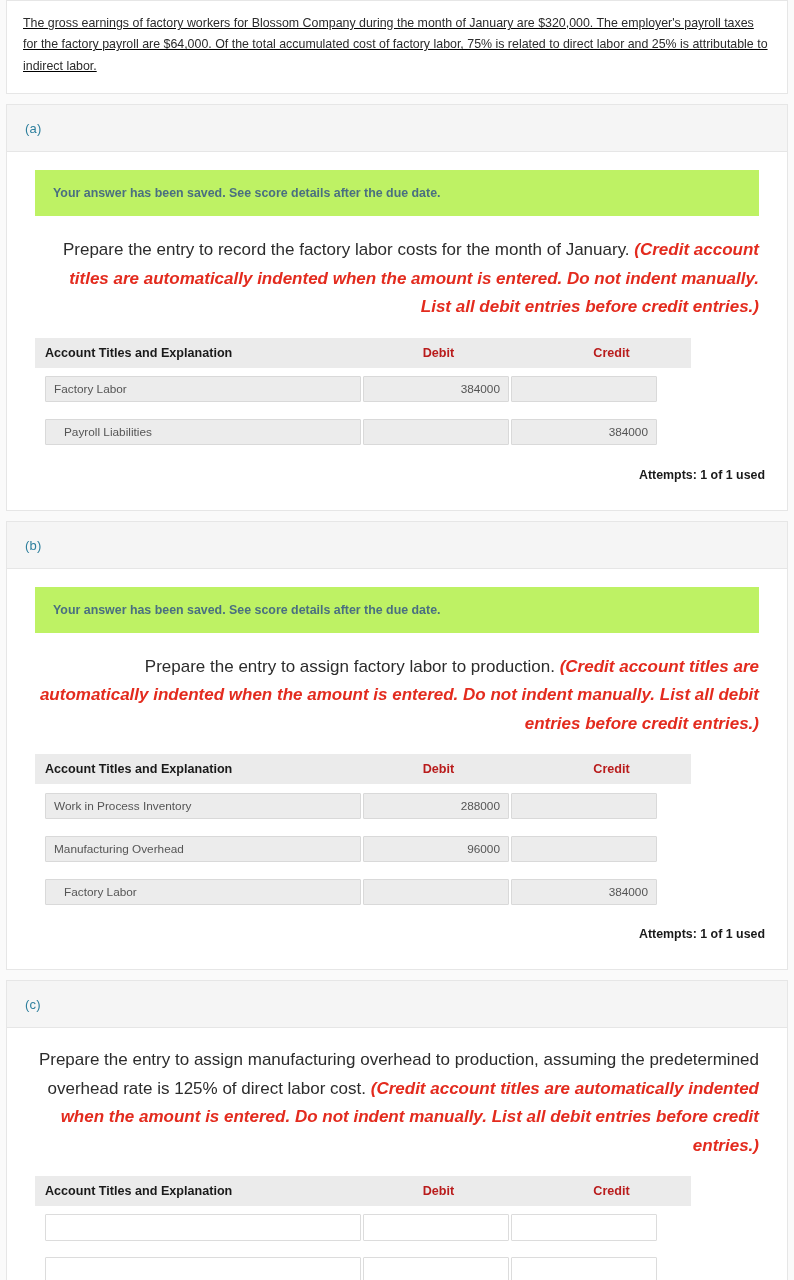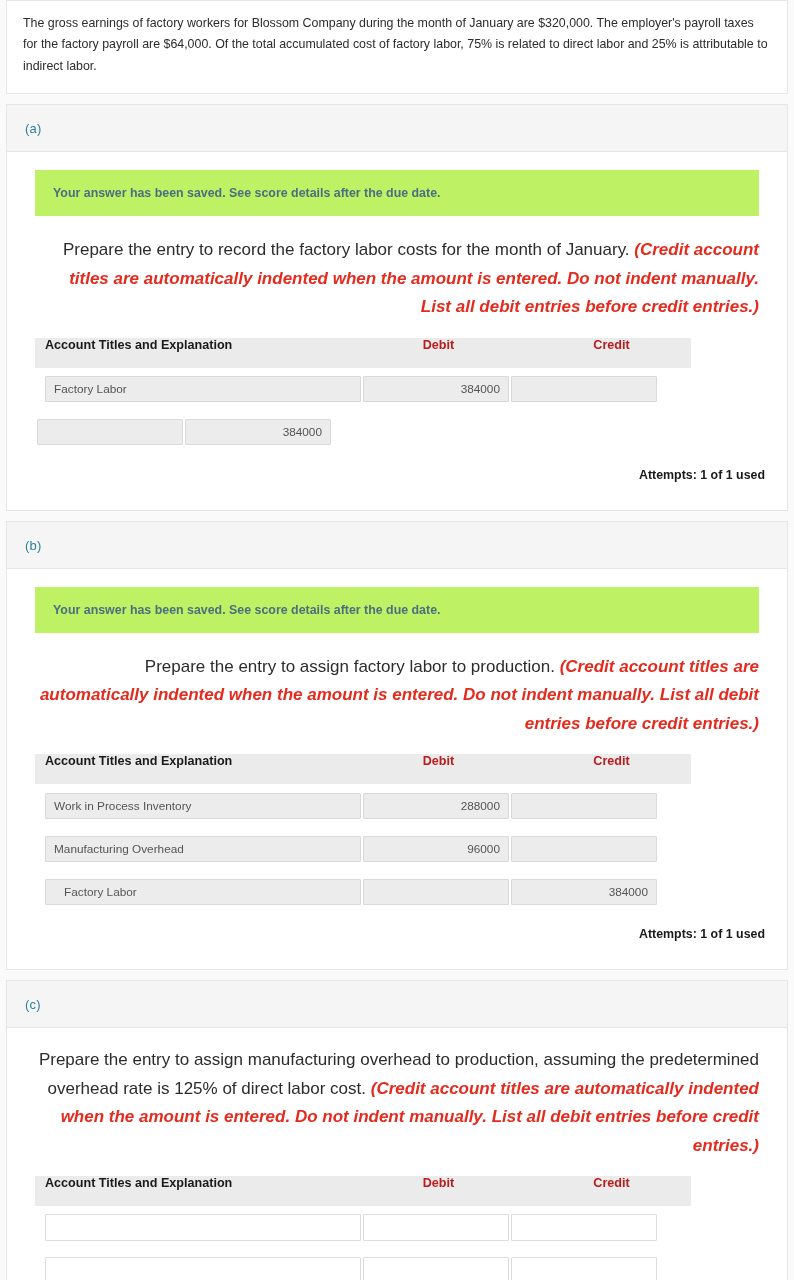--- a/index.html
+++ b/index.html
@@ -19,20 +19,21 @@
 
   
   .card {
     background: #ffffff;
     border: 1px solid #e6e6e6;
     margin: 0 6px;
   }
   .card.problem {
     padding: 12px 16px 16px 16px;
     margin-bottom: 10px;
+    text-decoration: underline;
   }
   .problem-text {
     font-size: 12.4px;
     line-height: 1.72;
     color: #2c2c2c;
   }
 
   .part-card { margin-bottom: 10px; }
   .part-header {
     background: #f5f5f5;
@@ -71,20 +72,21 @@
     font-style: italic;
     font-weight: bold;
   }
 
   
   .jtable { width: 656px; }
   .jhead {
     display: flex;
     background: #ebebeb;
     height: 30px;
+    align-items: center;
   }
   .jhead .c-acct {
     width: 326px;
     padding-left: 10px;
     font-size: 12.6px;
     font-weight: bold;
     color: #1a1a1a;
   }
   .jhead .c-deb, .jhead .c-cre {
     width: 160px;
@@ -205,20 +207,23 @@
           </div>
           <div class="cell-num">
             <input class="fld num" value="384000" style="">
           </div>
           <div class="cell-num">
             <input class="fld num" value="" style="">
           </div>
         </div>
 
         <div class="jrow">
+          <div class="cell-acct">
+            <input class="fld acct indent" value="Payroll Liabilities" style="">
+          </div>
           <div class="cell-num">
             <input class="fld num" value="" style="">
           </div>
           <div class="cell-num">
             <input class="fld num" value="384000" style="">
           </div>
         </div>
       </div>
 
       <div class="attempts-row">

